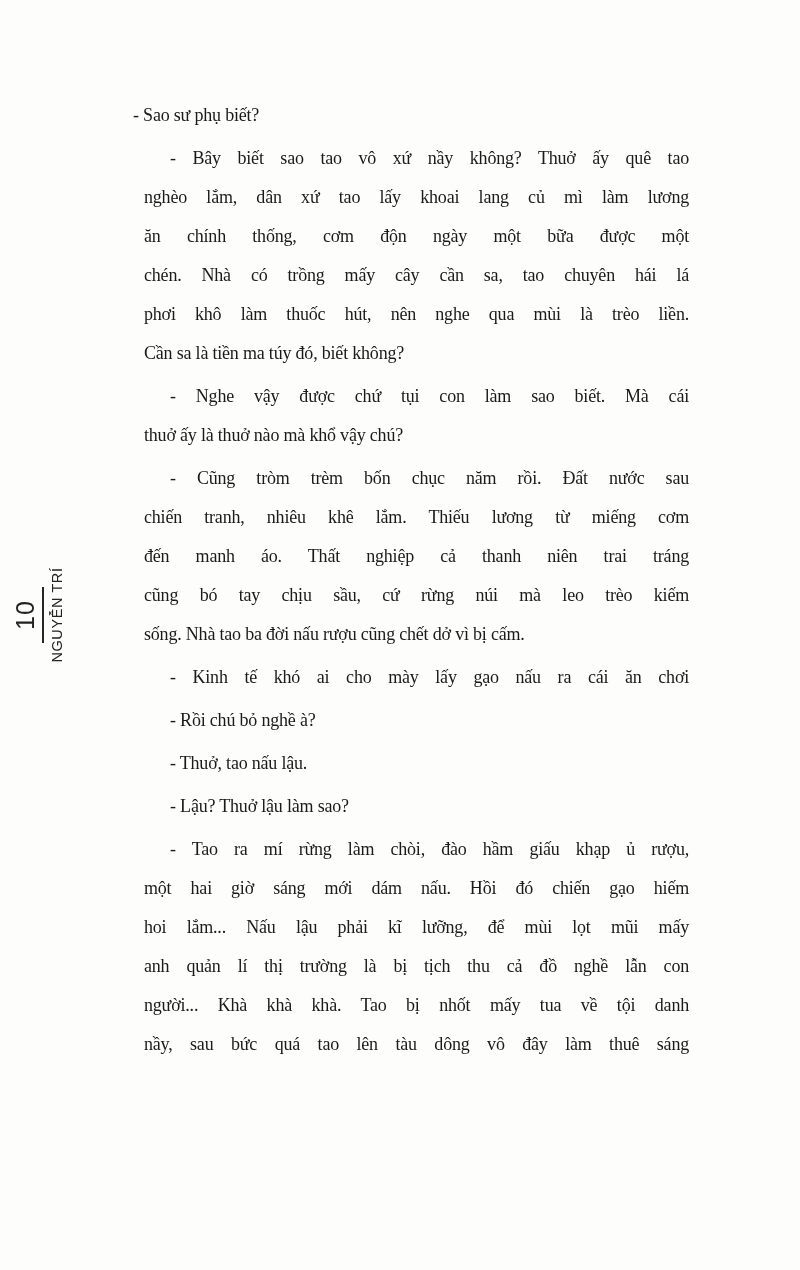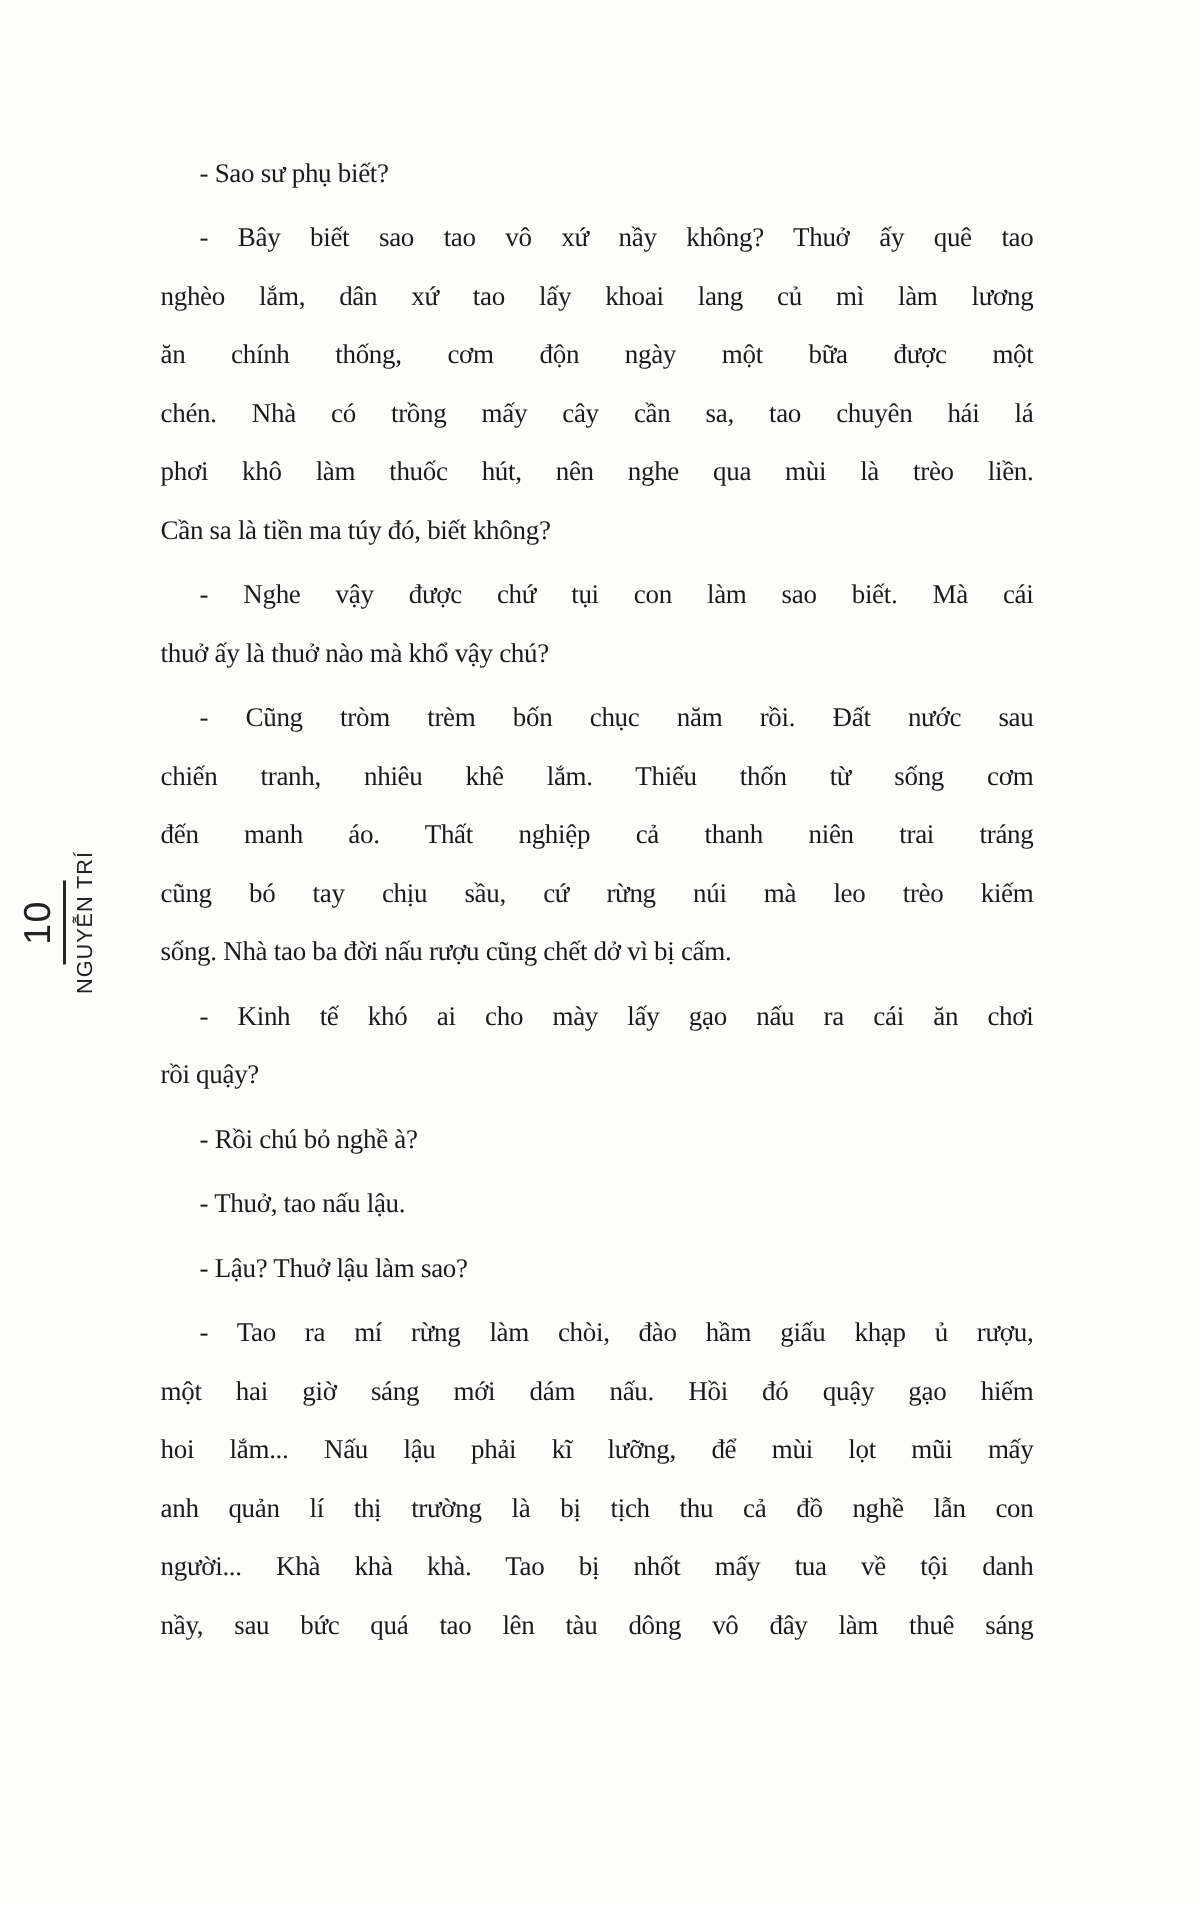--- a/index.html
+++ b/index.html
@@ -14,21 +14,21 @@
   }
   .body-text {
     position: absolute;
     left: 107px;
     top: 96px;
     width: 582px;
     font-size: 18px;
     line-height: 39px;
     letter-spacing: -0.2px;
   }
-  .paragraph + .paragraph { margin-top: 4px; }
+  .paragraph + .paragraph { margin-top: 4px; margin-left: 37px; }
   .line {
     text-align: justify;
     text-align-last: justify;
   }
   .line.first { text-indent: 26px; }
   .line.last { text-align-last: left; }
   .margin-label {
     position: absolute;
     left: -22px;
     top: 586px;
@@ -85,47 +85,46 @@
       <div class="line last">Cần sa là tiền ma túy đó, biết không?</div>
     </div>
 
     <div class="paragraph">
       <div class="line first">- Nghe vậy được chứ tụi con làm sao biết. Mà cái</div>
       <div class="line last">thuở ấy là thuở nào mà khổ vậy chú?</div>
     </div>
 
     <div class="paragraph">
       <div class="line first">- Cũng tròm trèm bốn chục năm rồi. Đất nước sau</div>
-      <div class="line">chiến tranh, nhiêu khê lắm. Thiếu thốn từ sống cơm</div>
+      <div class="line">chiến tranh, nhiêu khê lắm. Thiếu lương từ miếng cơm</div>
       <div class="line">đến manh áo. Thất nghiệp cả thanh niên trai tráng</div>
       <div class="line">cũng bó tay chịu sầu, cứ rừng núi mà leo trèo kiếm</div>
       <div class="line last">sống. Nhà tao ba đời nấu rượu cũng chết dở vì bị cấm.</div>
     </div>
 
 
     <div class="paragraph">
       <div class="line first">- Kinh tế khó ai cho mày lấy gạo nấu ra cái ăn chơi</div>
-      <div class="line last">rồi quậy?</div>
     </div>
 
     <div class="paragraph">
       <div class="line first last">- Rồi chú bỏ nghề à?</div>
     </div>
 
     <div class="paragraph">
       <div class="line first last">- Thuở, tao nấu lậu.</div>
     </div>
 
     <div class="paragraph">
       <div class="line first last">- Lậu? Thuở lậu làm sao?</div>
     </div>
 
     <div class="paragraph">
       <div class="line first">- Tao ra mí rừng làm chòi, đào hầm giấu khạp ủ rượu,</div>
-      <div class="line">một hai giờ sáng mới dám nấu. Hồi đó quậy gạo hiếm</div>
+      <div class="line">một hai giờ sáng mới dám nấu. Hồi đó chiến gạo hiếm</div>
       <div class="line">hoi lắm... Nấu lậu phải kĩ lưỡng, để mùi lọt mũi mấy</div>
       <div class="line">anh quản lí thị trường là bị tịch thu cả đồ nghề lẫn con</div>
       <div class="line">người... Khà khà khà. Tao bị nhốt mấy tua về tội danh</div>
       <div class="line">nầy, sau bức quá tao lên tàu dông vô đây làm thuê sáng</div>
     </div>
 
   </div>
 
 </div>
 

